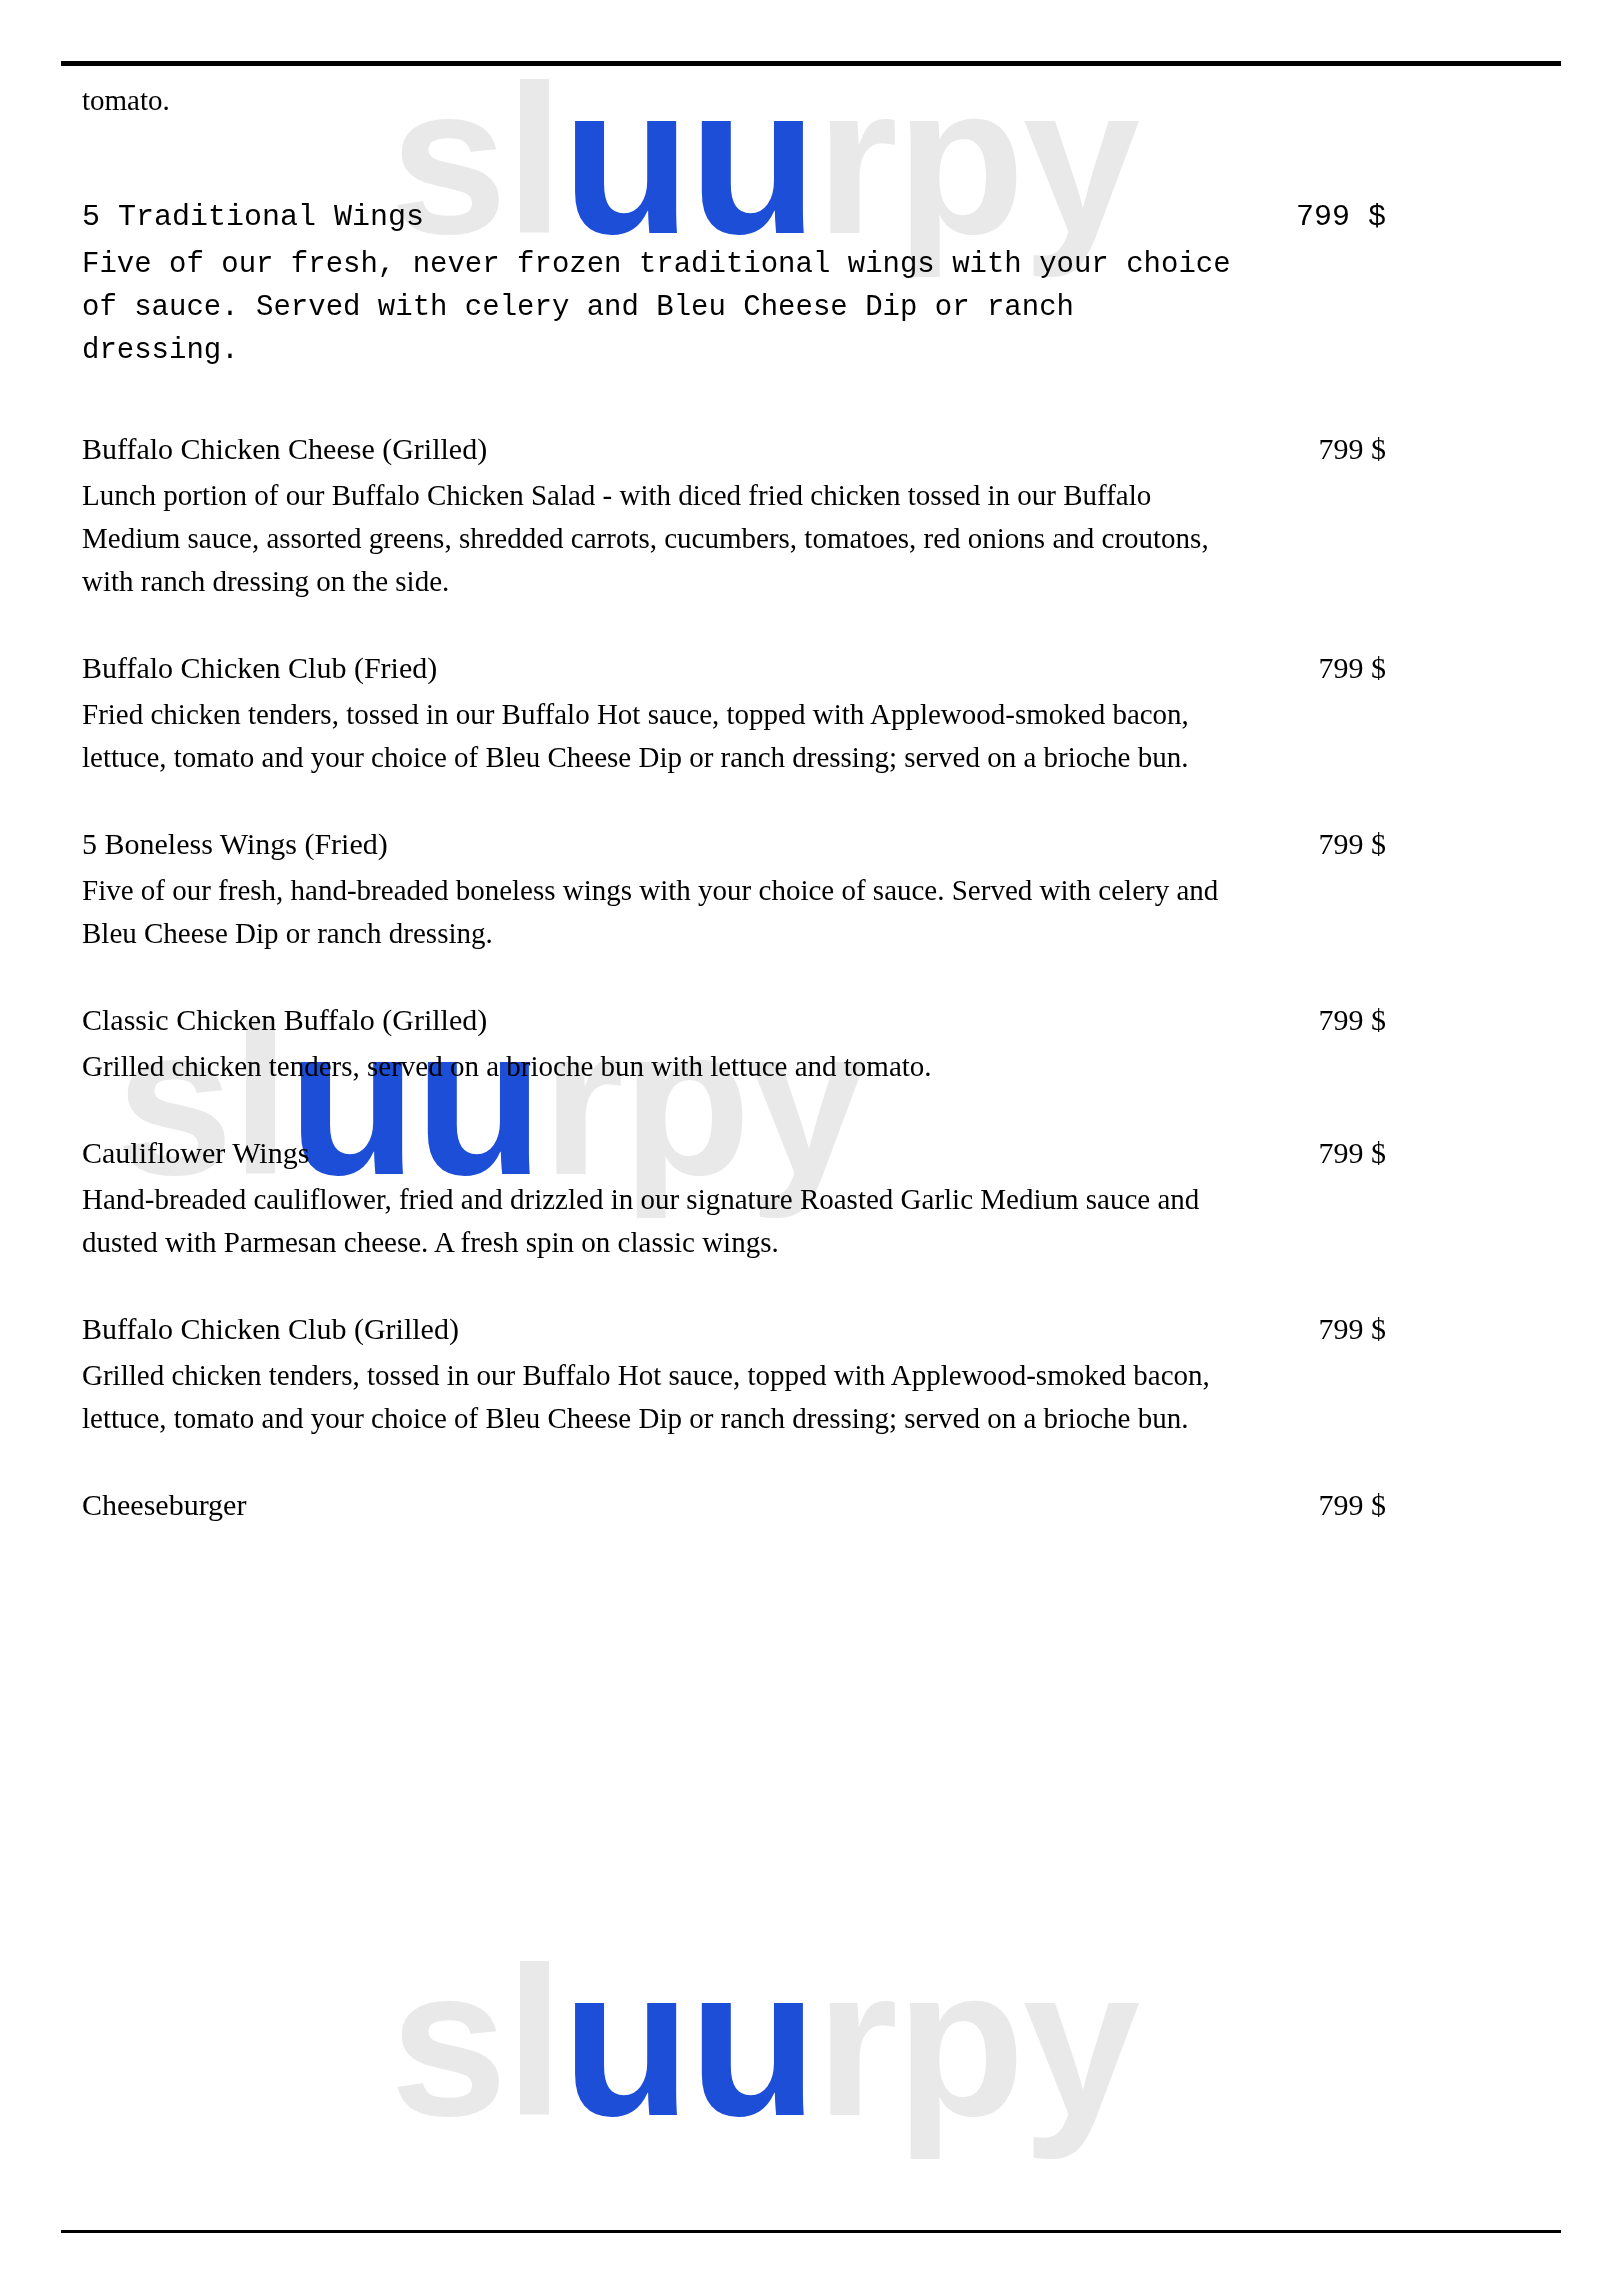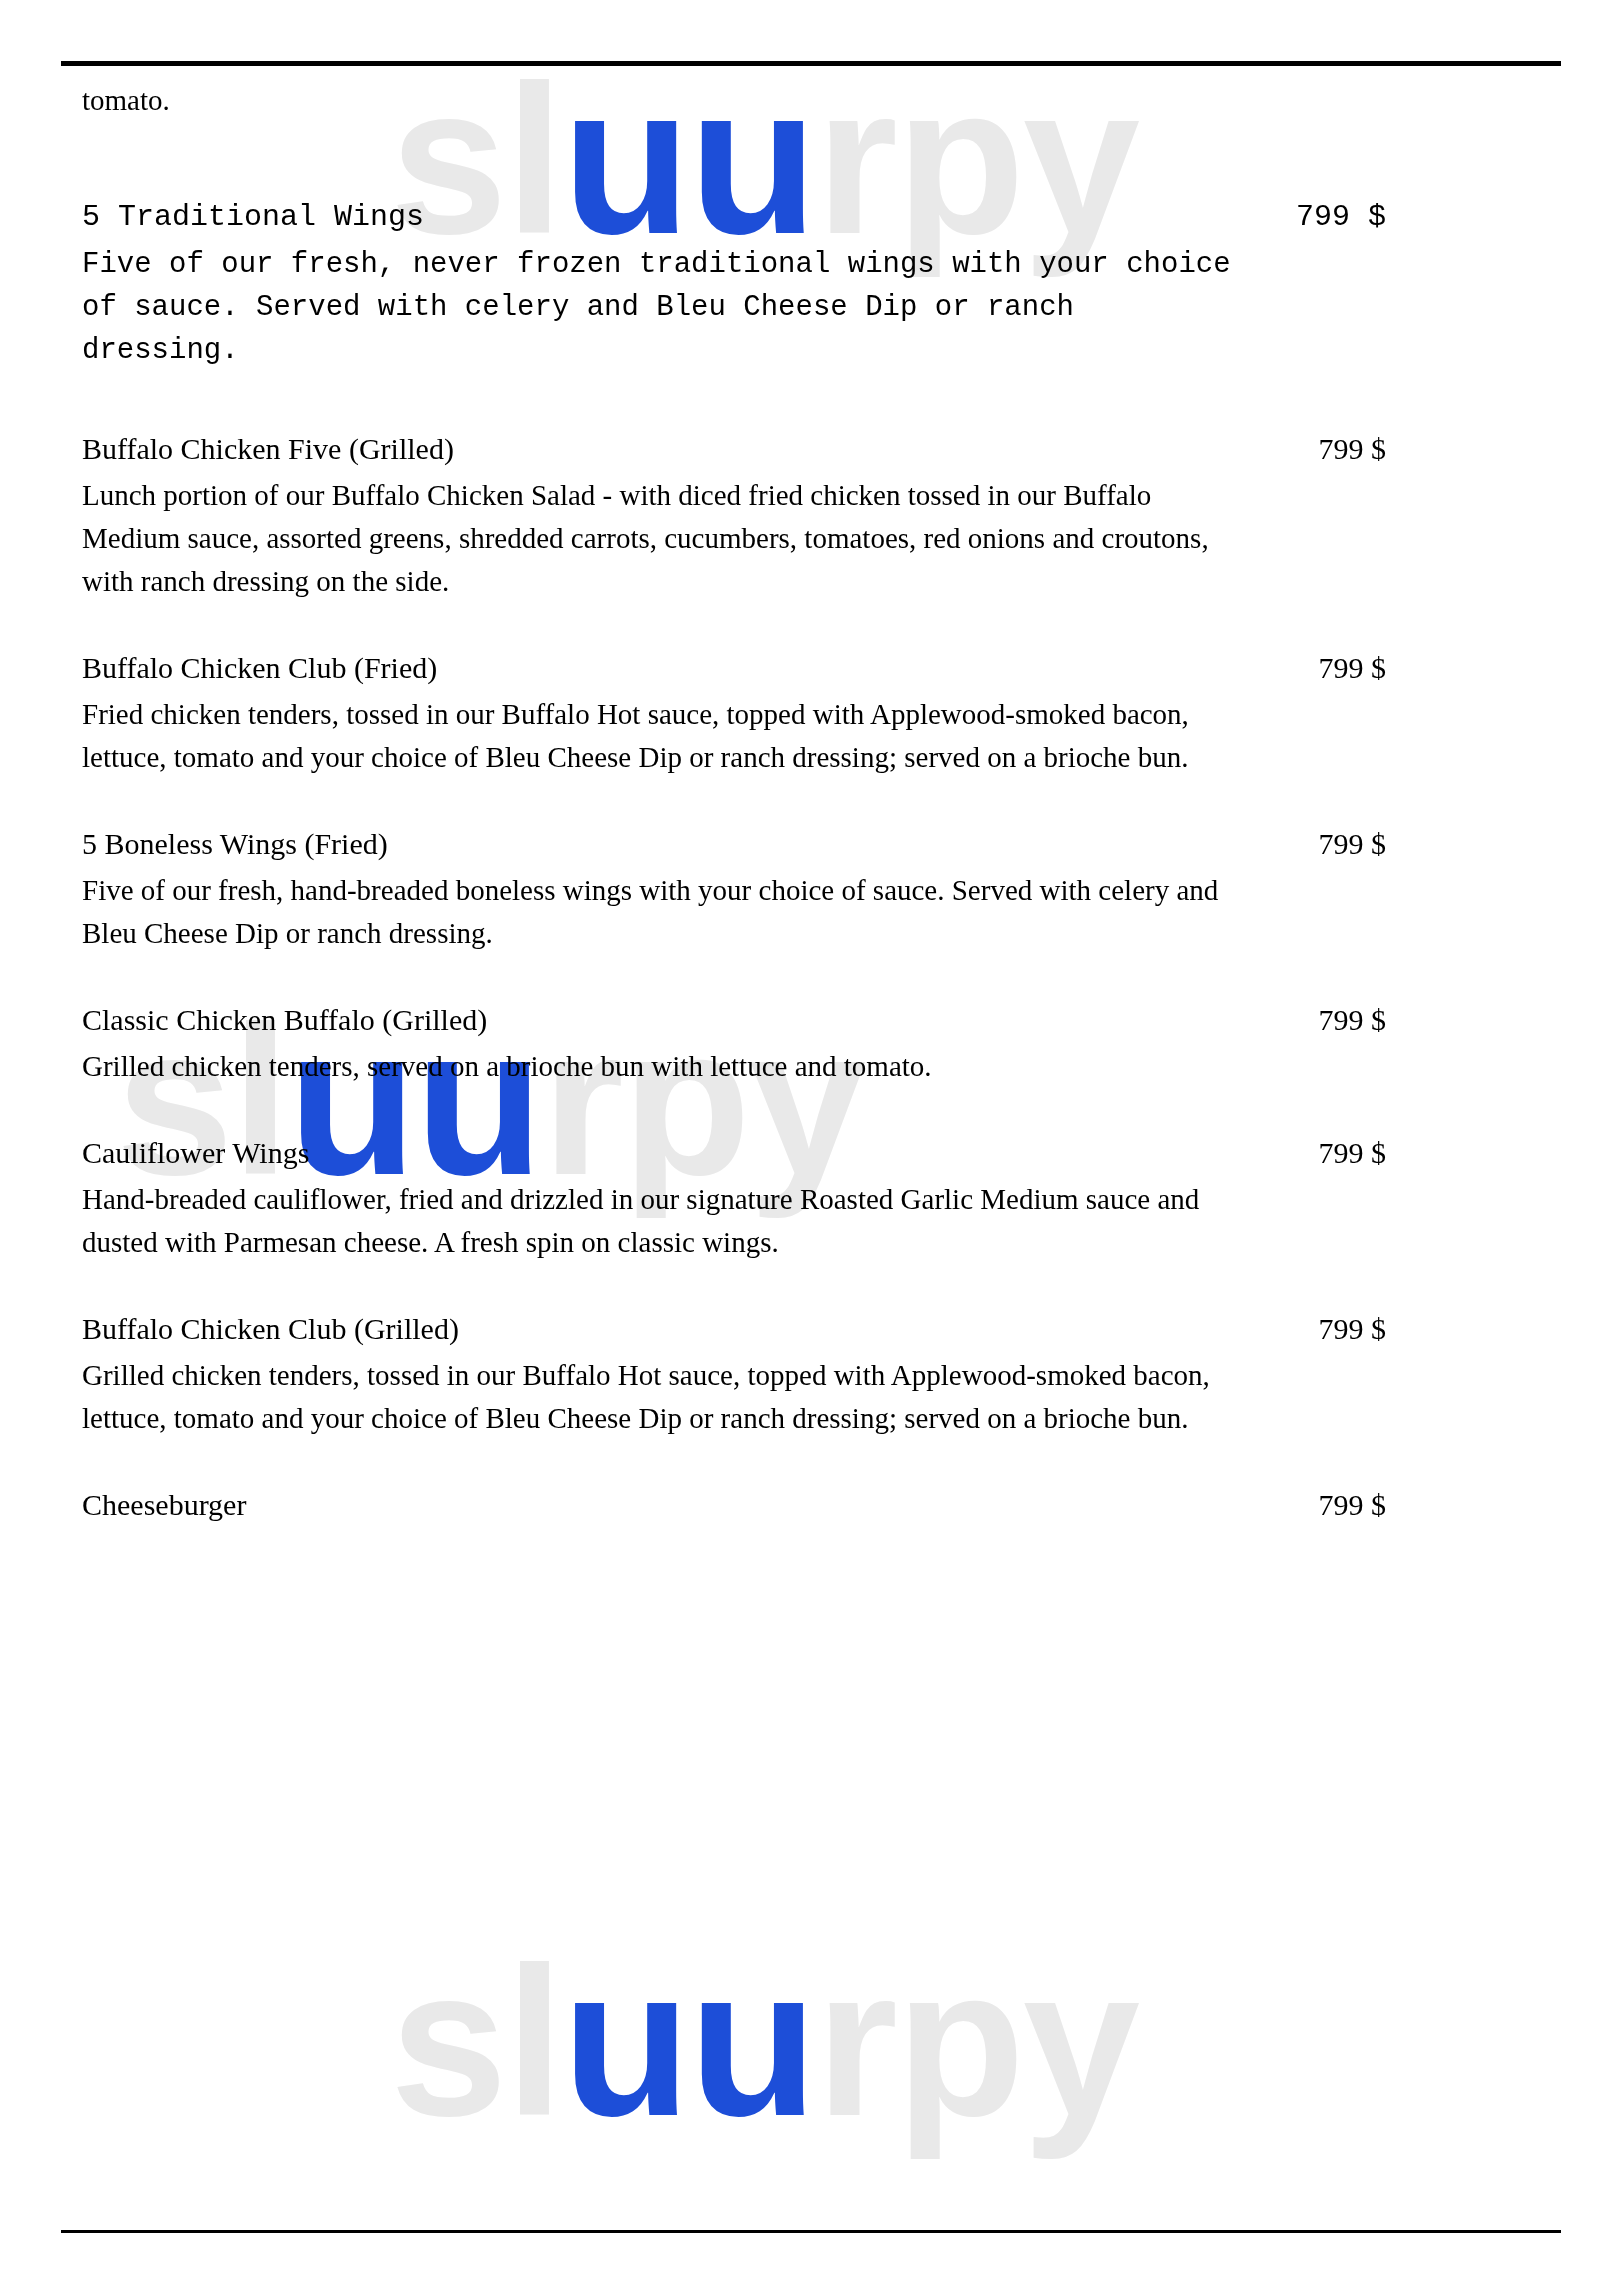--- a/index.html
+++ b/index.html
@@ -138,21 +138,21 @@
       <div class="item gap-lg">
         <div class="item-head">
           <div class="item-name">5 Traditional Wings</div>
           <div class="item-price">799 $</div>
         </div>
         <div class="item-desc">Five of our fresh, never frozen traditional wings with your choice of sauce. Served with celery and  Bleu Cheese Dip or ranch dressing.</div>
       </div>
 
       <div class="item">
         <div class="item-head">
-          <div class="item-name">Buffalo Chicken Five (Grilled)</div>
+          <div class="item-name">Buffalo Chicken Cheese (Grilled)</div>
           <div class="item-price">799 $</div>
         </div>
         <div class="item-desc">Lunch portion of our Buffalo Chicken Salad - with diced fried chicken tossed in our Buffalo Medium sauce, assorted greens, shredded carrots, cucumbers, tomatoes, red onions and croutons, with ranch dressing on the side.</div>
       </div>
 
       <div class="item">
         <div class="item-head">
           <div class="item-name">Buffalo Chicken Club (Fried)</div>
           <div class="item-price">799 $</div>
         </div>

